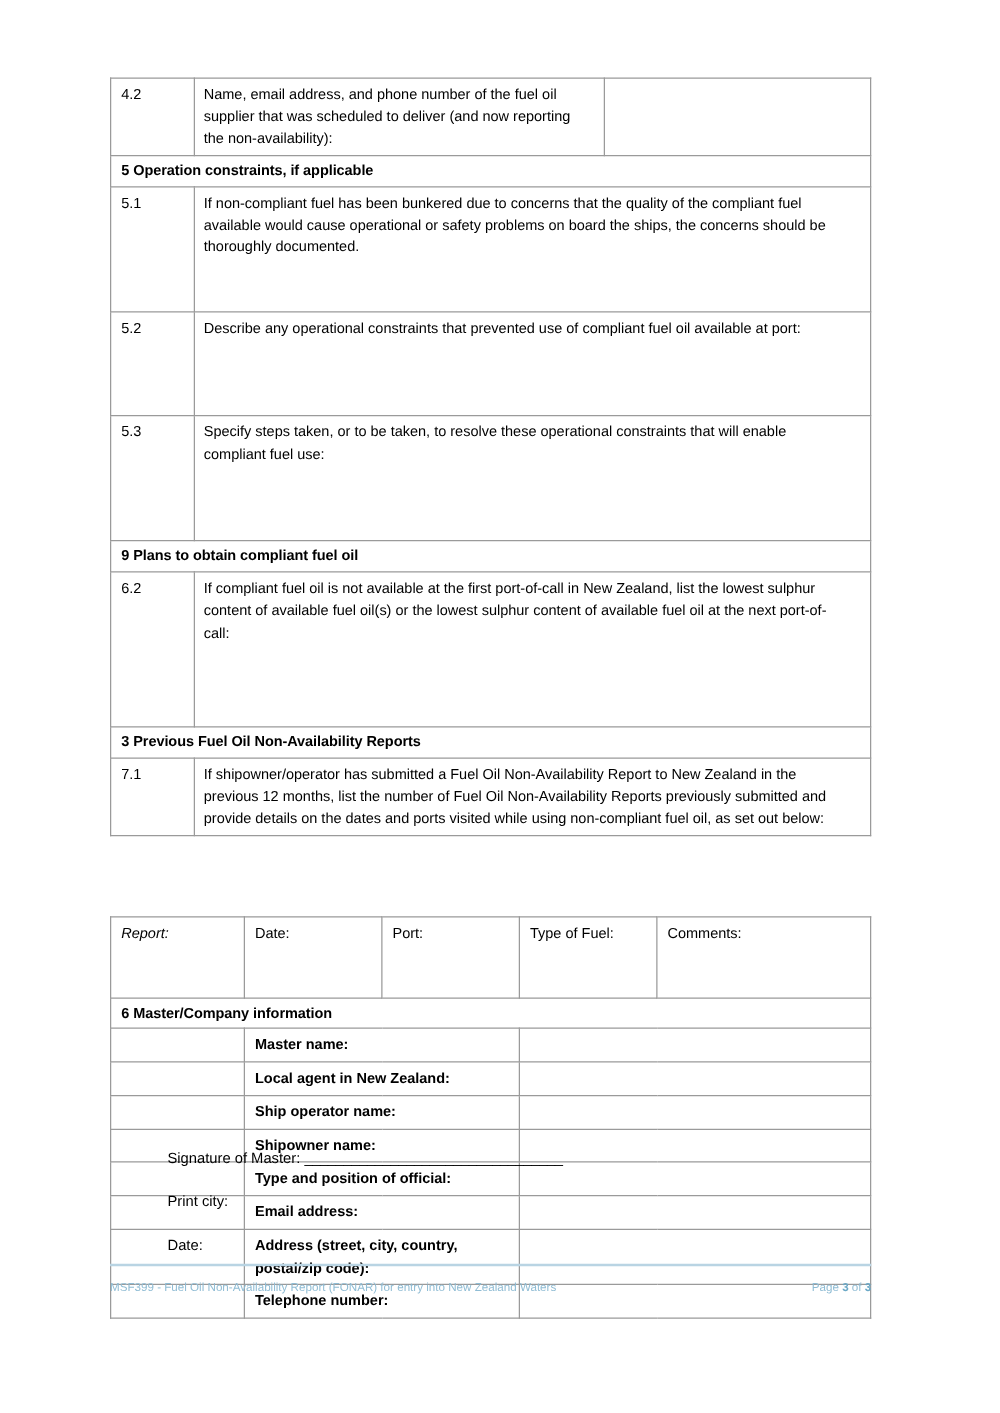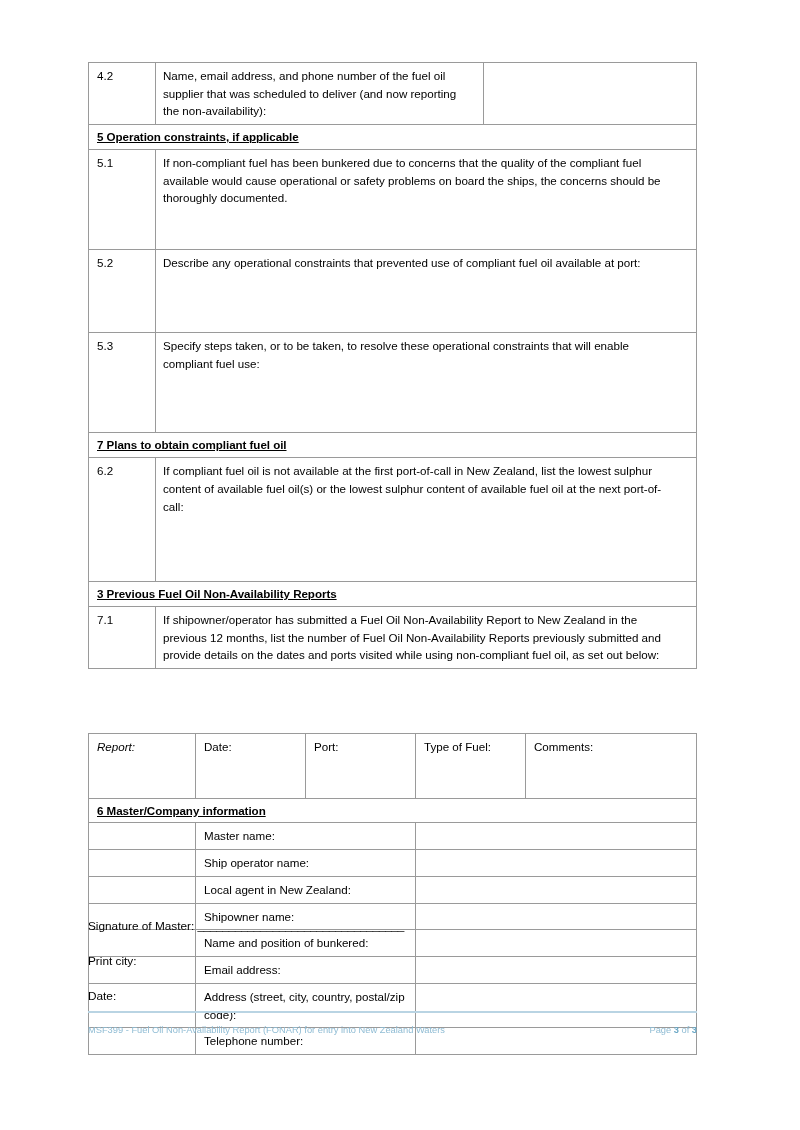--- a/index.html
+++ b/index.html
@@ -50,48 +50,47 @@
   }
   td.answer {
     width: 199px;
   }
   tr.section-head td {
     font-weight: bold;
     padding-top: 3px;
     padding-bottom: 3px;
     padding-left: 8px;
     letter-spacing: -0.05px;
-    text-decoration: underline;
   }
   .spacer-md { display: block; height: 38px; }
   .spacer-lg { display: block; height: 56px; }
   .spacer-xl { display: block; height: 62px; }
 
   
   td.sub { padding-left: 8px; }
   td.sub-report { width: 92px; font-style: italic; }
   td.sub-date   { width: 95px; }
   td.sub-port   { width: 95px; }
   td.sub-fuel   { width: 95px; }
 
   
   td.s8-blank { width: 52px; }
-  td.s8-label { width: 193px; padding-left: 8px; }
+  td.s8-label { width: 193px; padding-left: 8px; font-weight: bold; }
   td.s8-value { }
 
   
   .sig-block {
     position: absolute;
     left: 88px;
     top: 919px;
     width: 610px;
     font-size: 11.8px;
     color: #000;
   }
-  .sig-row { margin-bottom: 21px; white-space: pre; }
+  .sig-row { margin-bottom: 21px; white-space: pre; padding-left: 46px; }
   .sig-row:last-child { margin-bottom: 0; }
   .sig-line { letter-spacing: -0.3px; }
 
   
   .footer-rule {
     position: absolute;
     left: 88px;
     top: 1011px;
     width: 609px;
     height: 2px;
@@ -151,21 +150,21 @@
 
       <tr>
         <td class="num">5.3</td>
         <td class="body-cell" colspan="2">
           <span>Specify steps taken, or to be taken, to resolve these operational constraints that will enable compliant fuel use:</span>
           <span class="spacer-lg"></span>
         </td>
       </tr>
 
       <tr class="section-head">
-        <td colspan="3">7 Plans to obtain compliant fuel oil</td>
+        <td colspan="3">9 Plans to obtain compliant fuel oil</td>
       </tr>
 
 
       <tr>
         <td class="num">6.2</td>
         <td class="body-cell" colspan="2">
           <span>If compliant fuel oil is not available at the first port-of-call in New Zealand, list the lowest sulphur content of available fuel oil(s) or the lowest sulphur content of available fuel oil at the next port-of-call:</span>
           <span class="spacer-xl"></span>
         </td>
       </tr>
@@ -200,36 +199,36 @@
         <td colspan="5">6 Master/Company information</td>
       </tr>
 
       <tr>
         <td class="s8-blank"></td>
         <td class="s8-label" colspan="2">Master name:</td>
         <td class="s8-value" colspan="2"></td>
       </tr>
       <tr>
         <td class="s8-blank"></td>
+        <td class="s8-label" colspan="2">Local agent in New Zealand:</td>
+        <td class="s8-value" colspan="2"></td>
+      </tr>
+      <tr>
+        <td class="s8-blank"></td>
         <td class="s8-label" colspan="2">Ship operator name:</td>
         <td class="s8-value" colspan="2"></td>
       </tr>
       <tr>
         <td class="s8-blank"></td>
-        <td class="s8-label" colspan="2">Local agent in New Zealand:</td>
-        <td class="s8-value" colspan="2"></td>
-      </tr>
-      <tr>
-        <td class="s8-blank"></td>
         <td class="s8-label" colspan="2">Shipowner name:</td>
         <td class="s8-value" colspan="2"></td>
       </tr>
       <tr>
         <td class="s8-blank"></td>
-        <td class="s8-label" colspan="2">Name and position of bunkered:</td>
+        <td class="s8-label" colspan="2">Type and position of official:</td>
         <td class="s8-value" colspan="2"></td>
       </tr>
       <tr>
         <td class="s8-blank"></td>
         <td class="s8-label" colspan="2">Email address:</td>
         <td class="s8-value" colspan="2"></td>
       </tr>
       <tr>
         <td class="s8-blank"></td>
         <td class="s8-label" colspan="2">Address (street, city, country, postal/zip code):</td>

